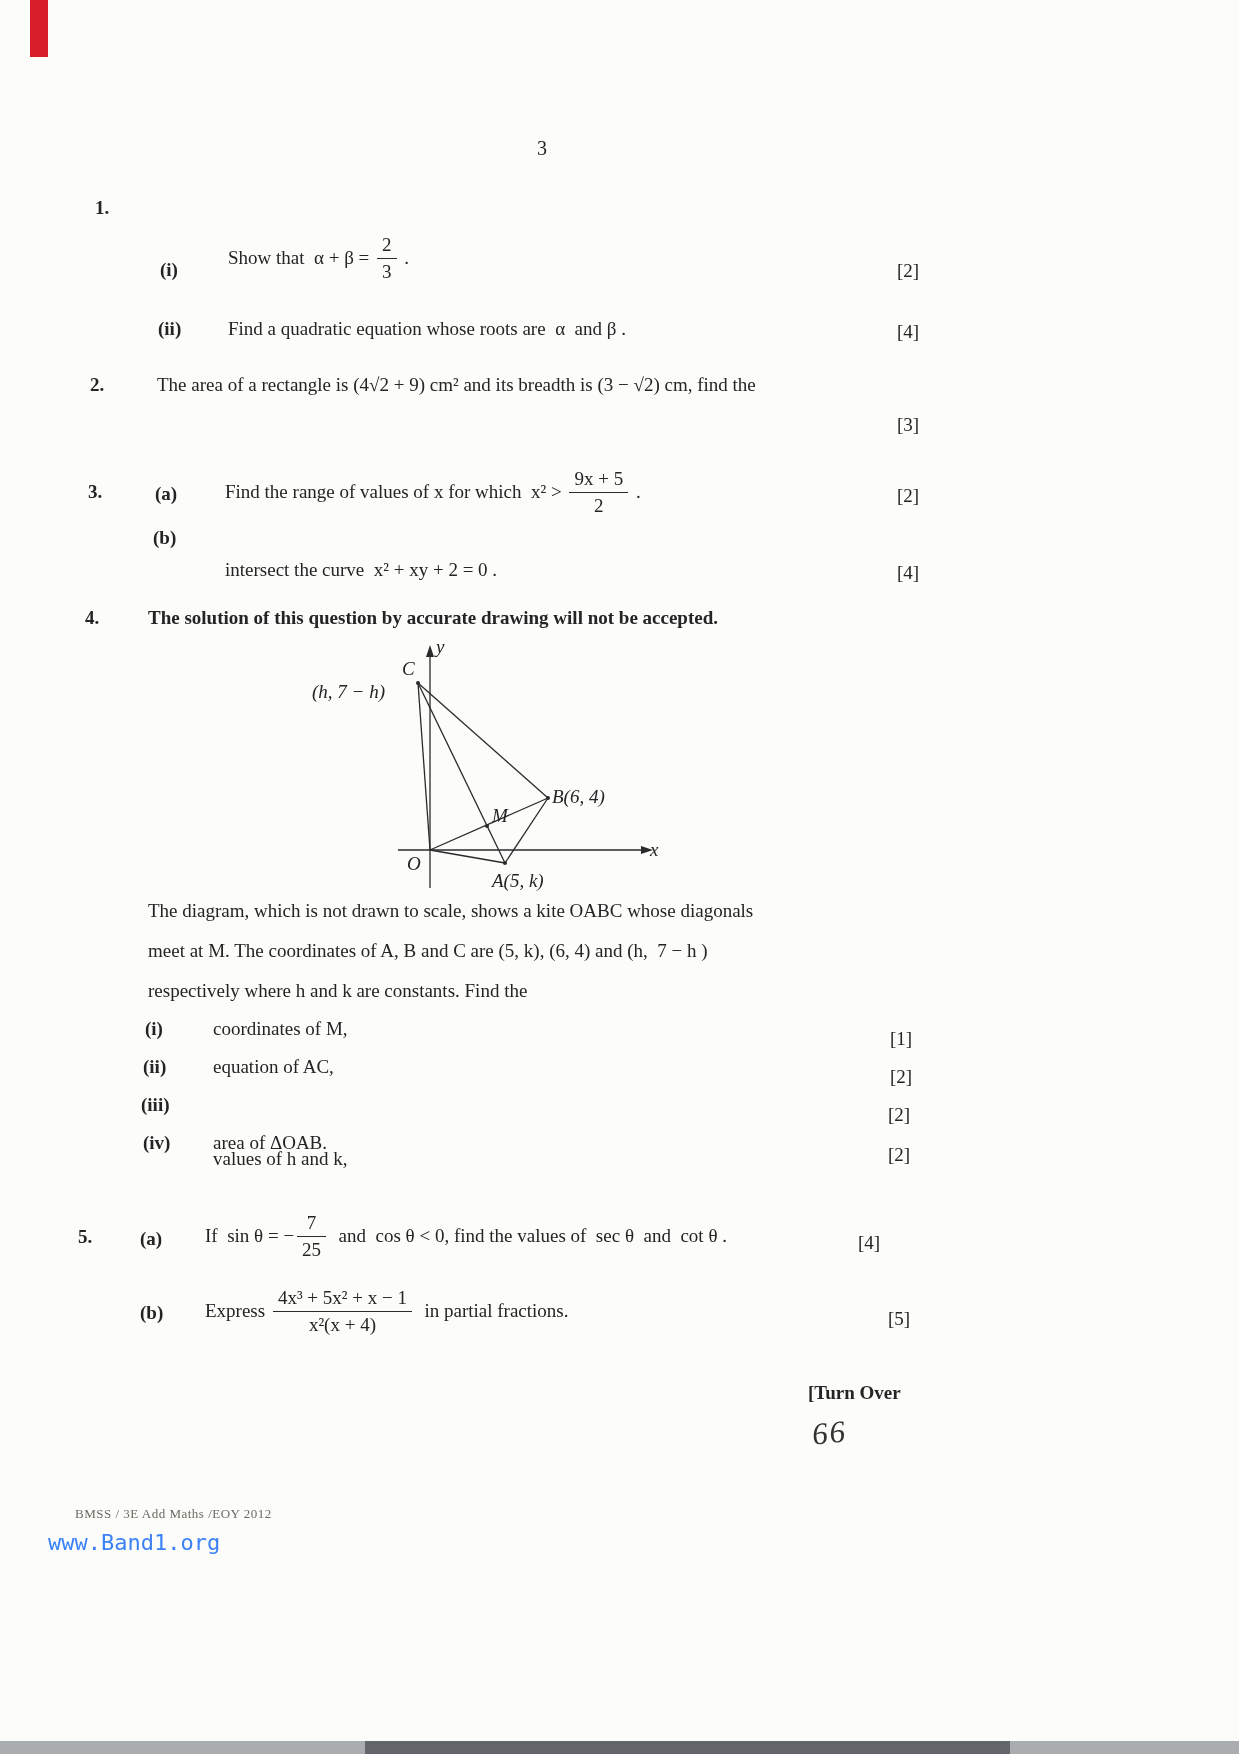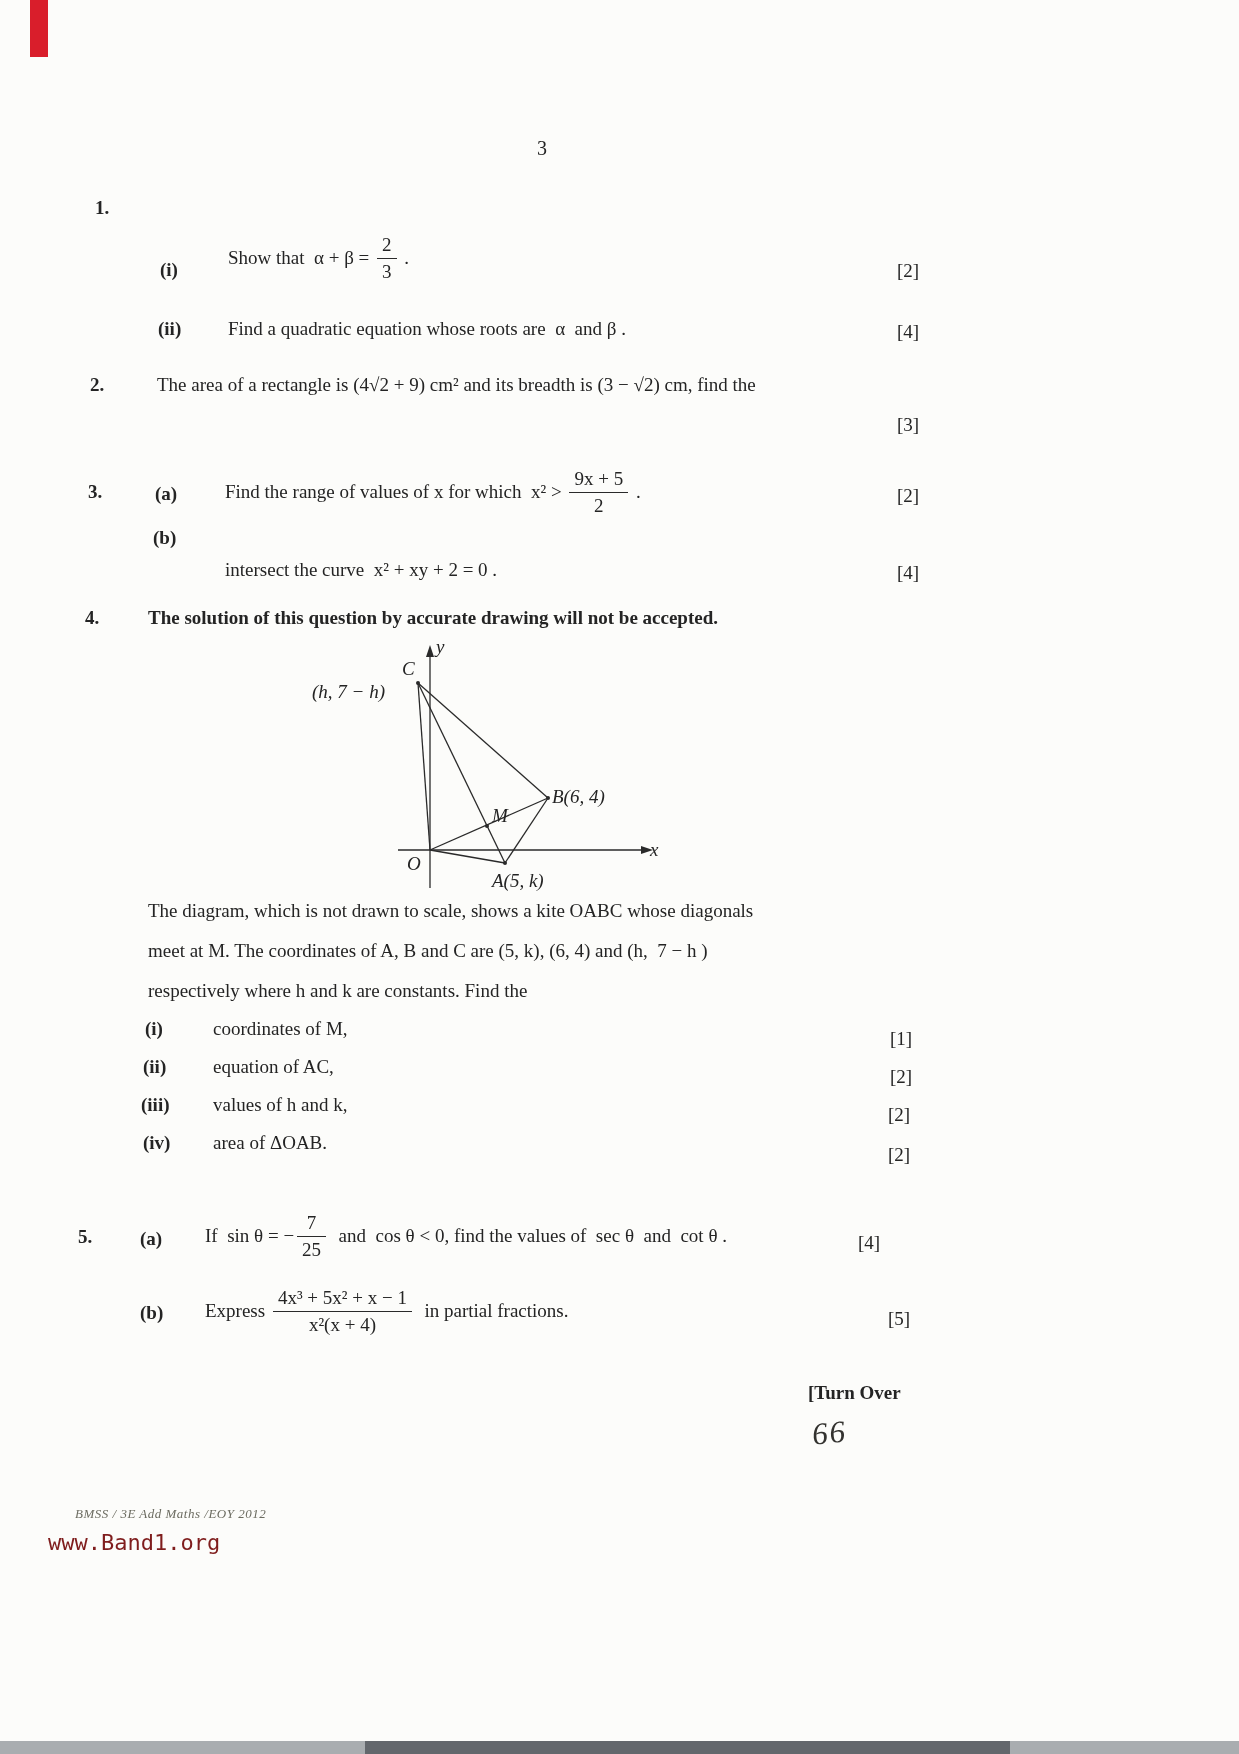--- a/index.html
+++ b/index.html
@@ -19,22 +19,22 @@
   .plabel { font-weight:bold; }
   .bold { font-weight:bold; }
   .mark { position:absolute; white-space:pre; }
   .mrow { position:absolute; display:flex; align-items:center; white-space:pre; }
   .mrow > span { white-space:pre; }
   .frac { display:inline-block; text-align:center; vertical-align:middle; line-height:1.12; margin:0 3px; }
   .frac .num { display:block; padding:0 5px 2px; }
   .frac .den { display:block; border-top:1.4px solid #2a2a2a; padding:2px 5px 0; }
   .red-strip { position:absolute; left:30px; top:0; width:18px; height:57px; background:#d91e2b; }
   .pgnum { font-size:20px; }
-  .footer-ref { font-style:italic; font-size:13px; color:#6b6b60; letter-spacing:0.5px; }
-  .footer-site { font-family:"DejaVu Sans Mono","Liberation Mono",monospace; font-size:22px; color:#7f1d1d; }
+  .footer-ref { font-size:13px; color:#6b6b60; letter-spacing:0.5px; }
+  .footer-site { font-family:"DejaVu Sans Mono","Liberation Mono",monospace; font-size:22px; color:#3b82f6; }
   .handwritten { font-style:italic; font-size:31px; color:#33322f; transform:rotate(-6deg); letter-spacing:2px; }
   .bar-light { position:absolute; left:0; top:1741px; width:1239px; height:13px; background:#a9adb0; }
   .bar-dark  { position:absolute; left:365px; top:1741px; width:645px; height:13px; background:#63676c; }
   svg text { font-family:"Liberation Serif","DejaVu Serif",serif; }
 </style>
 </head>
 <body>
 
 <div class="page">
 
@@ -109,21 +109,21 @@
 
   <span class="abs plabel" style="left:145px;top:1018px">(i)</span>
   <span class="abs" style="left:213px;top:1018px">coordinates of M,</span>
   <span class="mark" style="left:890px;top:1028px">[1]</span>
 
   <span class="abs plabel" style="left:143px;top:1056px">(ii)</span>
   <span class="abs" style="left:213px;top:1056px">equation of AC,</span>
   <span class="mark" style="left:890px;top:1066px">[2]</span>
 
   <span class="abs plabel" style="left:141px;top:1094px">(iii)</span>
-  <span class="abs" style="left:213px;top:1094px">values of h and k,</span>
+  <span class="abs" style="left:213px;top:1148px">values of h and k,</span>
   <span class="mark" style="left:888px;top:1104px">[2]</span>
 
   <span class="abs plabel" style="left:143px;top:1132px">(iv)</span>
   <span class="abs" style="left:213px;top:1132px">area of ΔOAB.</span>
   <span class="mark" style="left:888px;top:1144px">[2]</span>
 
   <span class="abs qnum" style="left:78px;top:1226px">5.</span>
   <span class="abs plabel" style="left:140px;top:1228px">(a)</span>
   <div class="mrow" style="left:205px;top:1206px;height:60px">
     <span>If  sin θ = −</span><span class="frac"><span class="num">7</span><span class="den">25</span></span><span>  and  cos θ &lt; 0, find the values of  sec θ  and  cot θ .</span>

